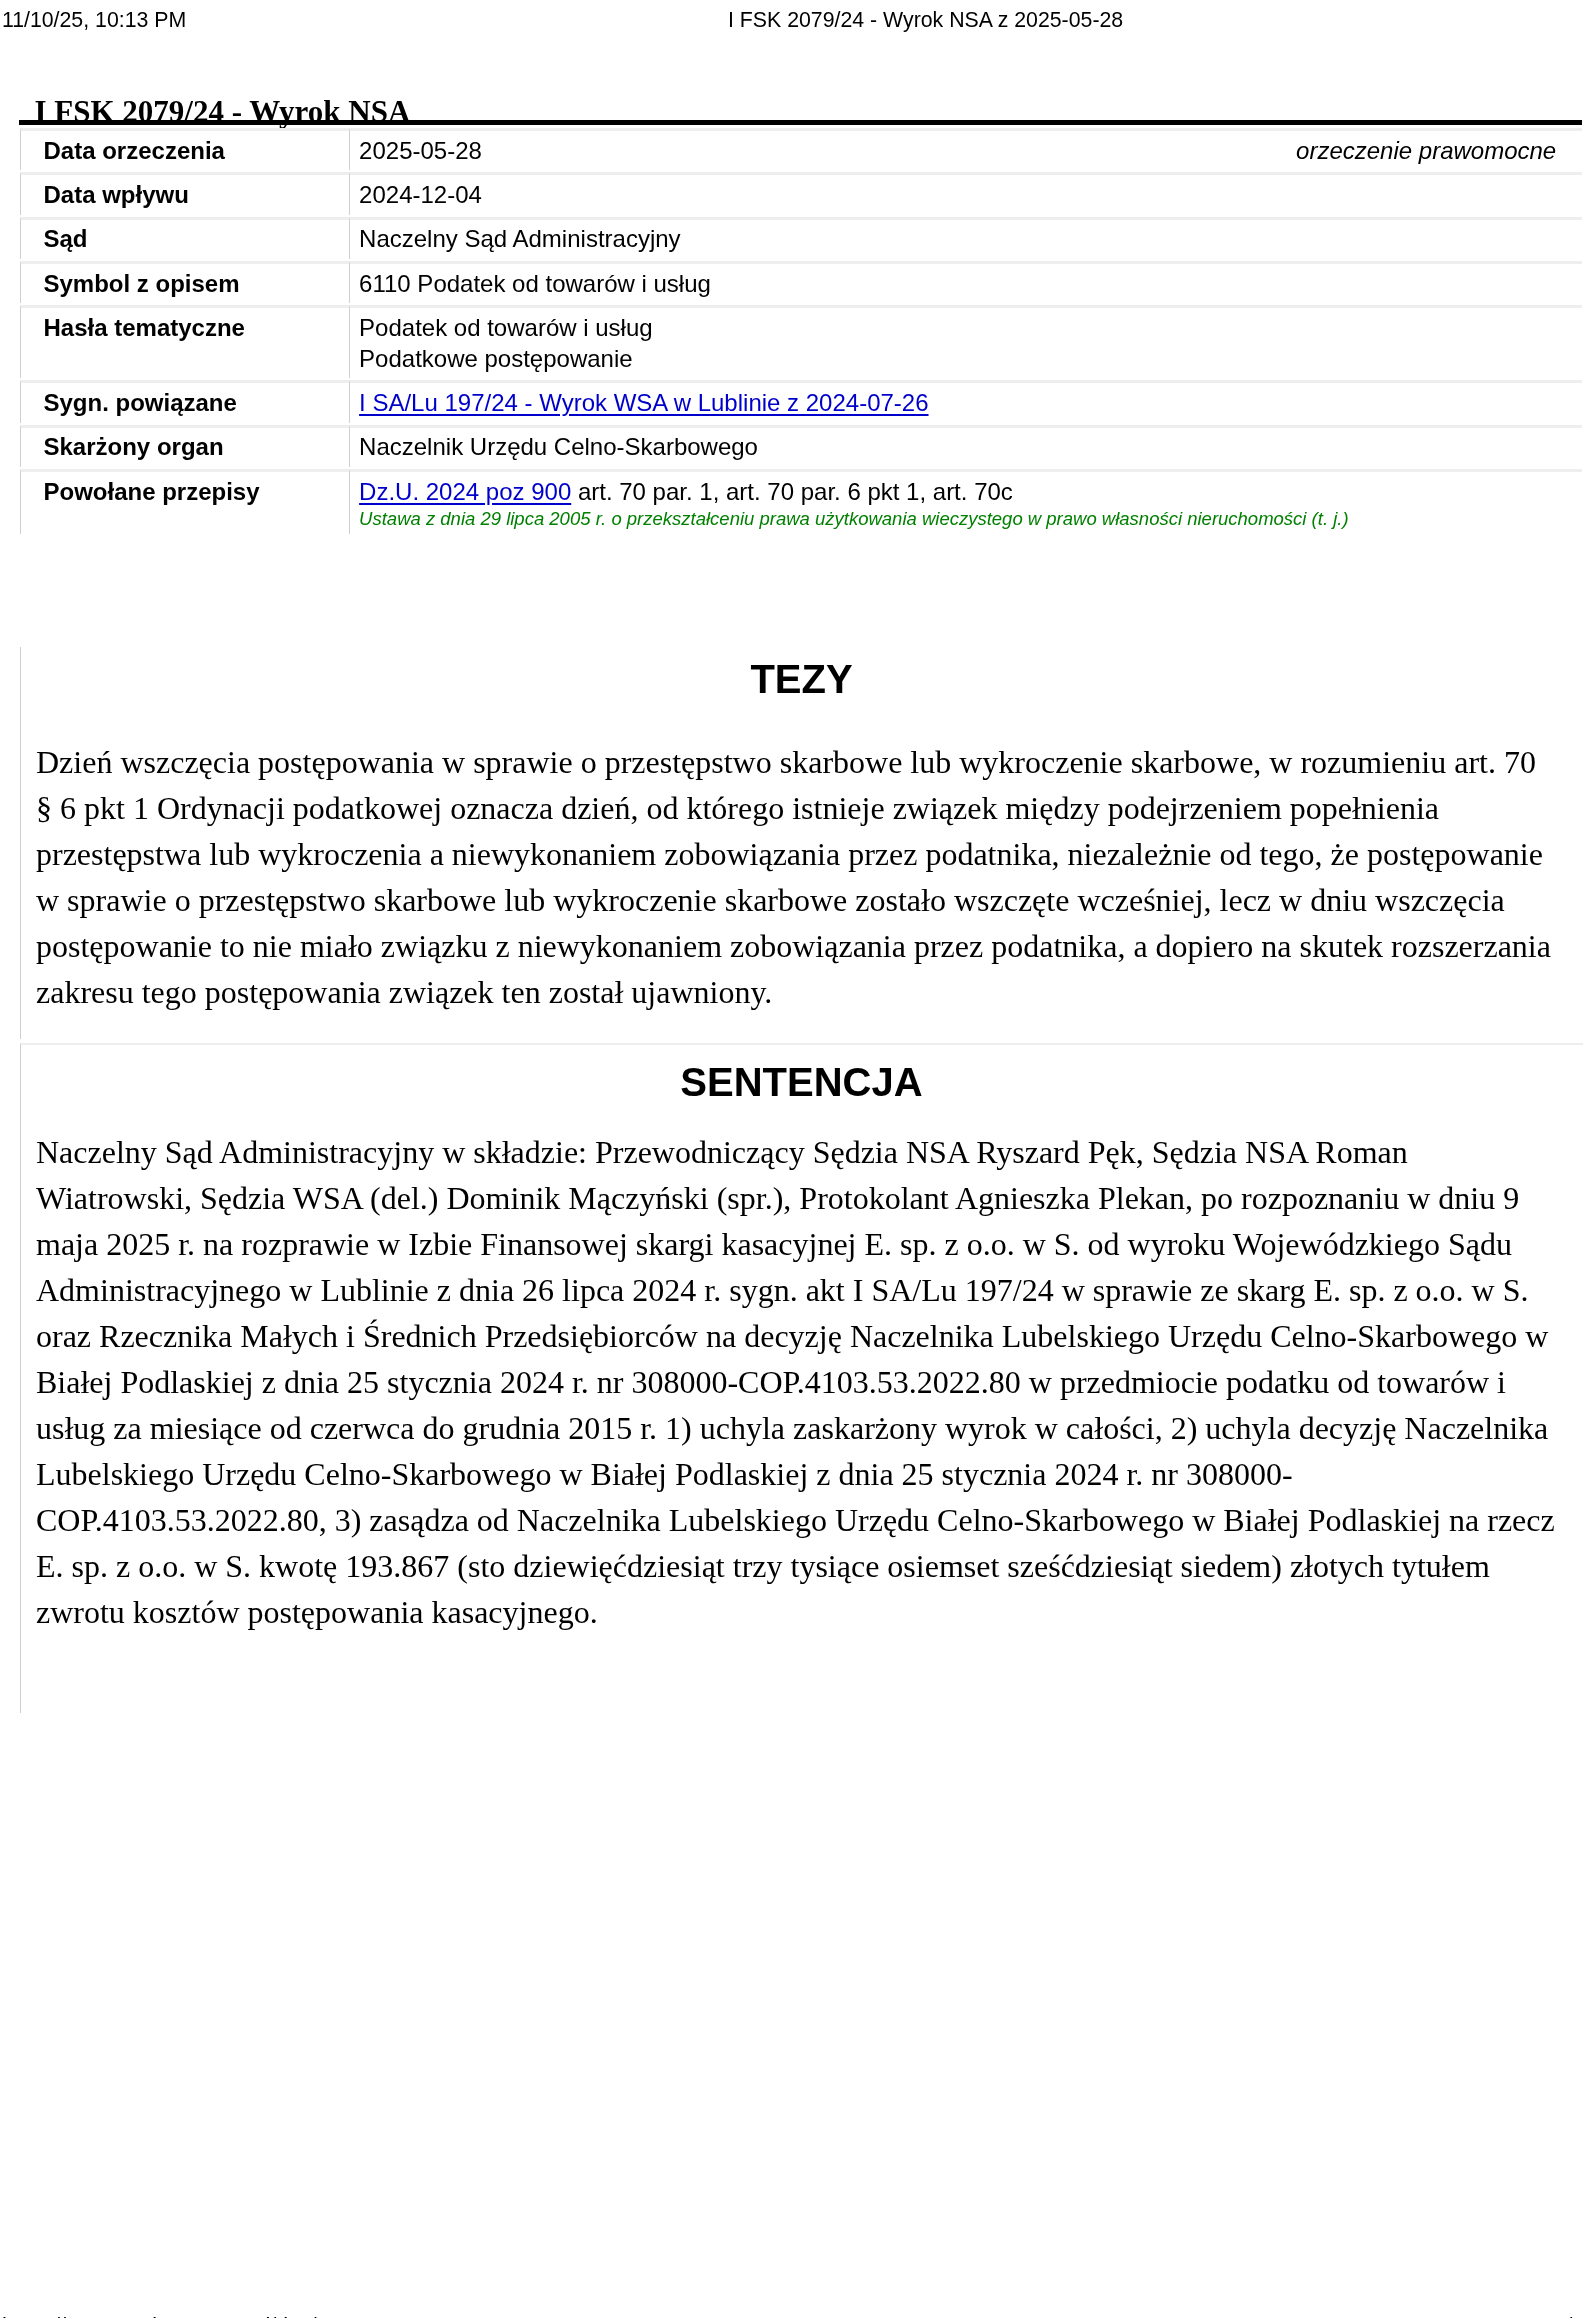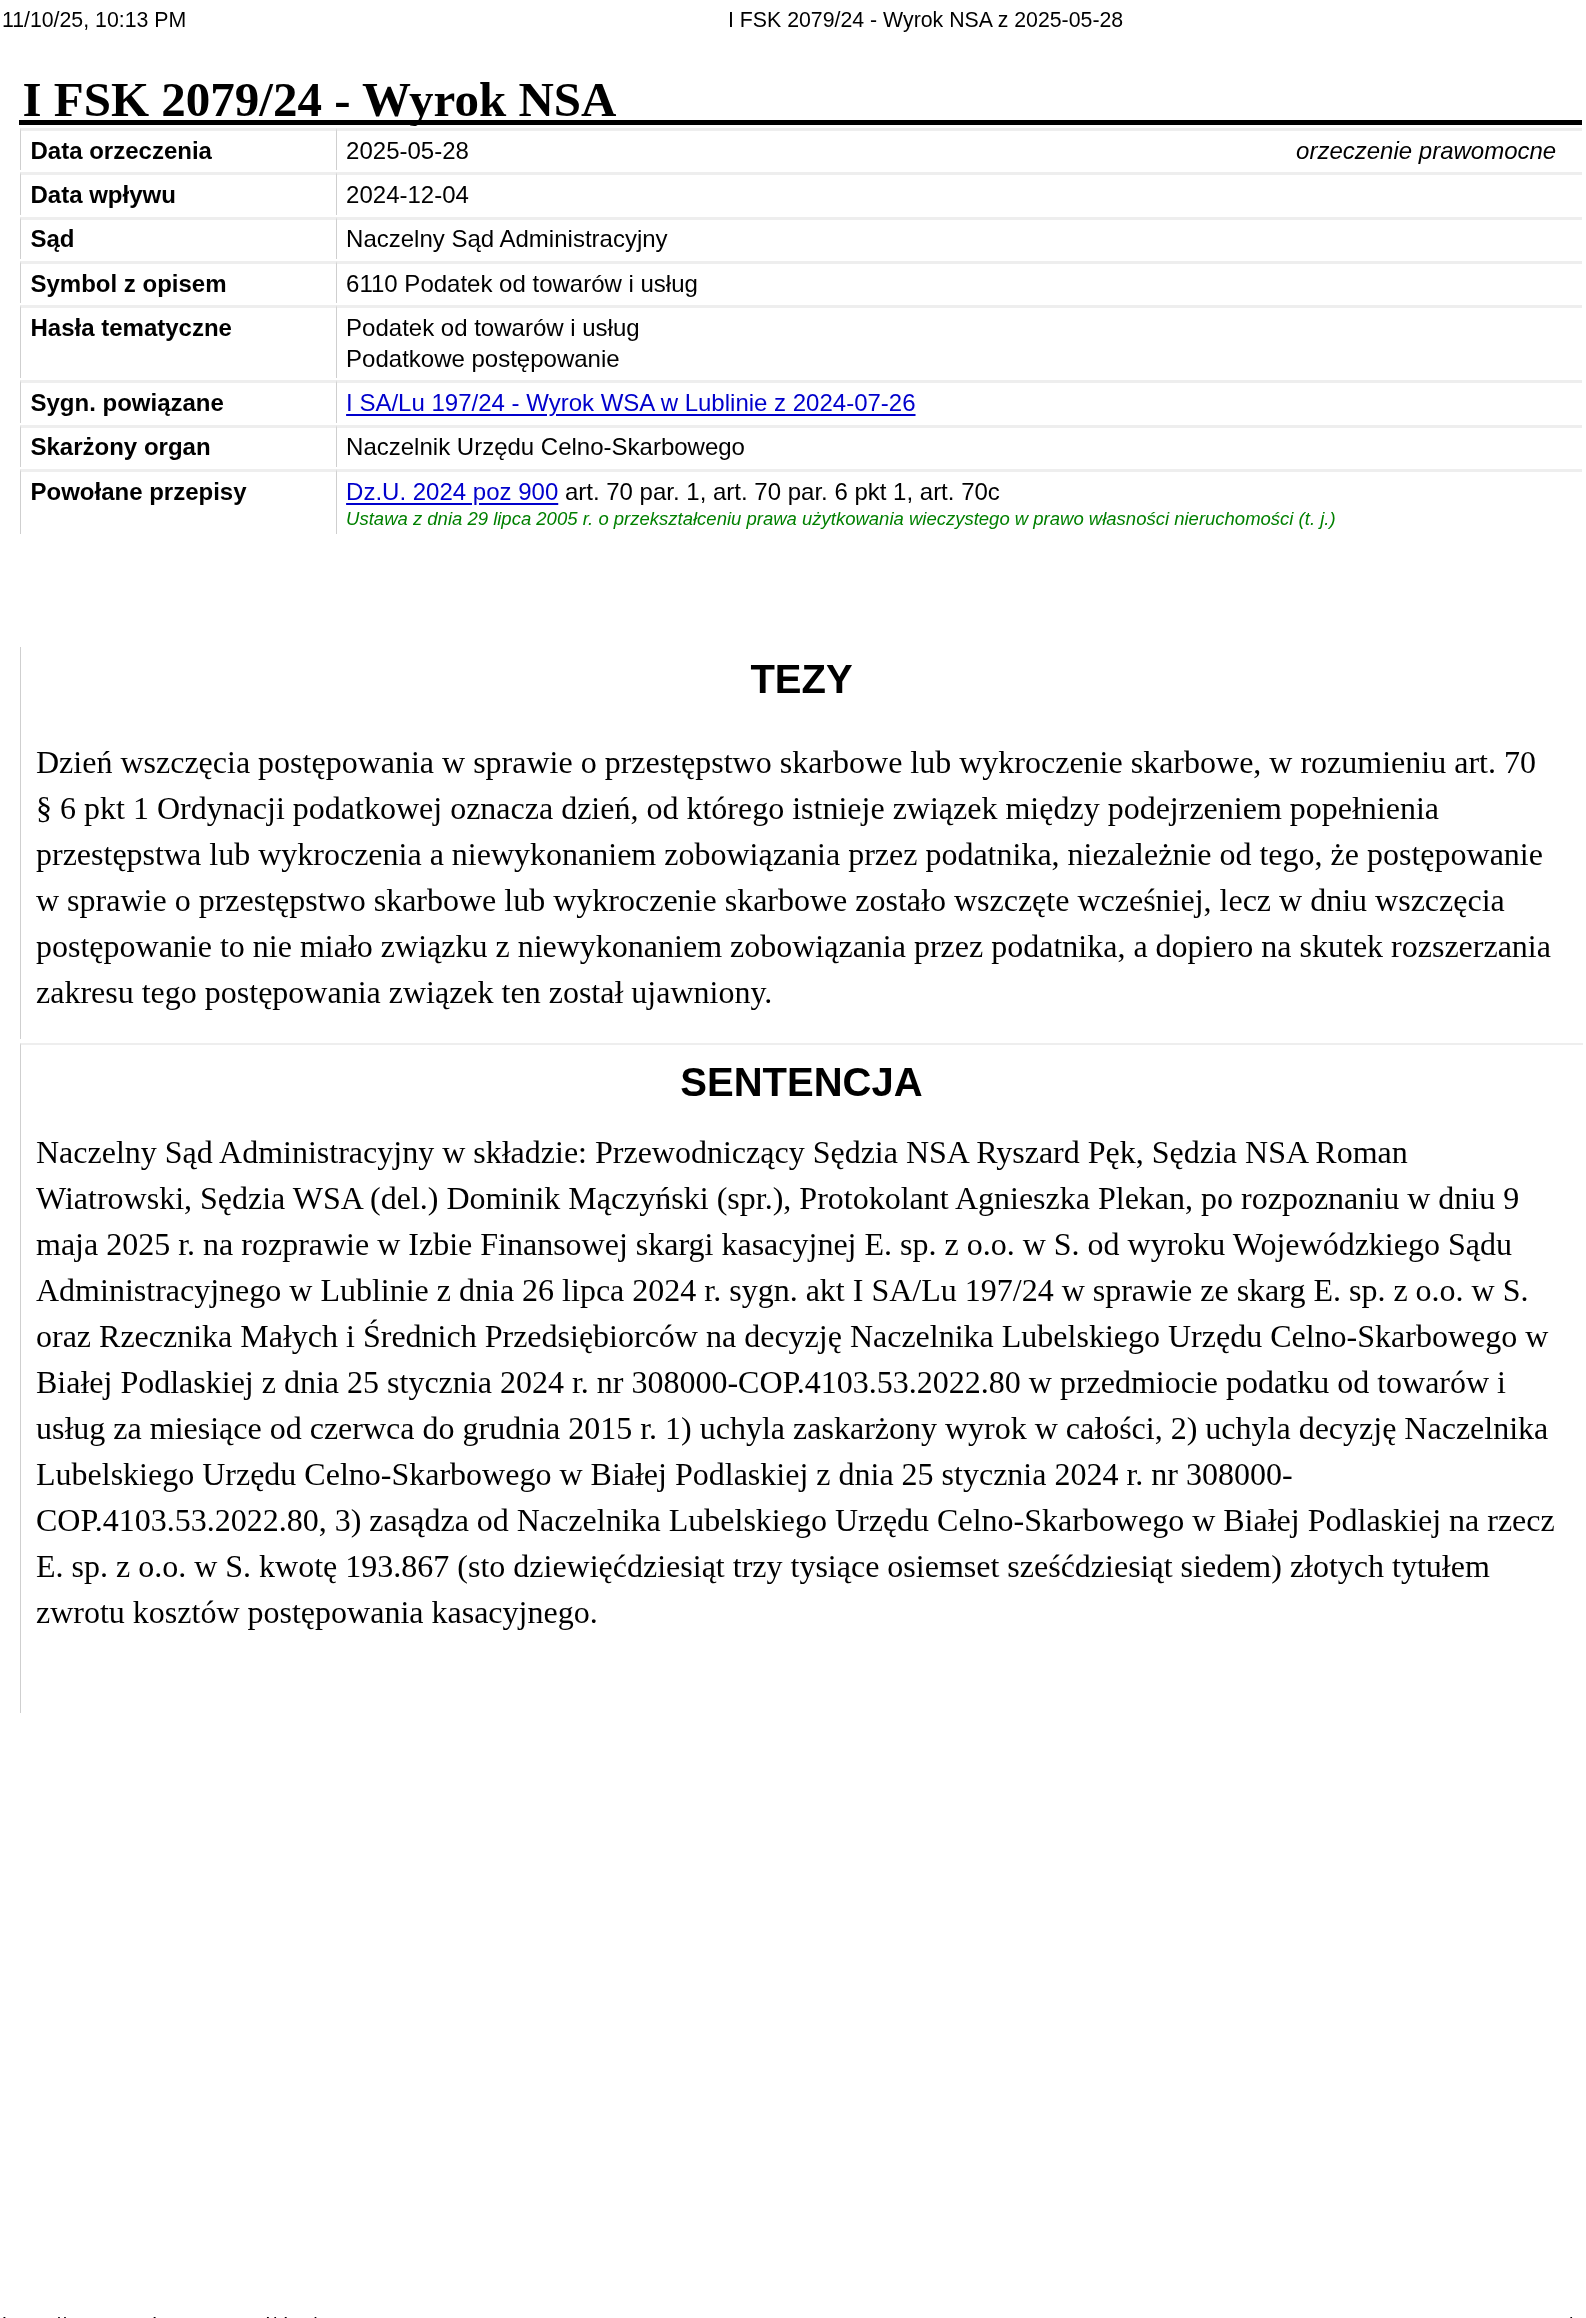--- a/index.html
+++ b/index.html
@@ -14,42 +14,42 @@
   .print-header .ph-left { position: absolute; left: 1.9px; top: 0; }
   .print-header .ph-center { position: absolute; left: 728px; top: 0; }
   .print-footer {
     position: absolute; top: 2312px; left: 0; width: 1586px; height: 28px;
     font-size: 21.3px; line-height: 28px;
   }
   .print-footer .pf-left { position: absolute; left: 1.9px; top: 0; }
   .print-footer .pf-right { position: absolute; right: 1.9px; top: 0; }
 
   .doc-title {
-    position: absolute; left: 18.5px; top: 70px; margin: 4px;
+    position: absolute; left: 18.5px; top: 70px; margin: 16px;
     font-family: "Liberation Serif", serif; font-weight: bold;
-    font-size: 49px; line-height: 51px; letter-spacing: 0px;
+    font-size: 31px; line-height: 51px; letter-spacing: 0px;
   }
   .title-rule {
     position: absolute; left: 18.5px; top: 120px; width: 1563px; height: 4.6px; background: #000;
   }
 
   table.meta {
     position: absolute; left: 19.5px; top: 126px; width: 1562px;
     border-collapse: separate; border-spacing: 0 2.8px;
     font-family: "Liberation Sans", sans-serif; font-size: 24px;
   }
   table.meta td {
     vertical-align: top; padding: 3.7px 8.3px 4.6px 8.3px;
     border-top: 3.7px solid #eeeeee;
     line-height: 31px;
   }
   table.meta td.lbl {
     width: 297px; font-weight: bold;
     border-left: 1.9px solid #cfcfcf;
-    padding-left: 10px;
+    padding-left: 23px;
   }
   table.meta td.val {
     border-left: 1.9px solid #cfcfcf;
     padding-left: 9.3px;
   }
   .val-line { display: block; }
   .valid-flag {
     float: right; font-style: italic; margin-right: 17px; text-align: right;
   }
   a.link { color: #0000cc; text-decoration: underline; text-decoration-thickness: 1.9px; text-underline-offset: 2.8px; margin-top: 12px; }

